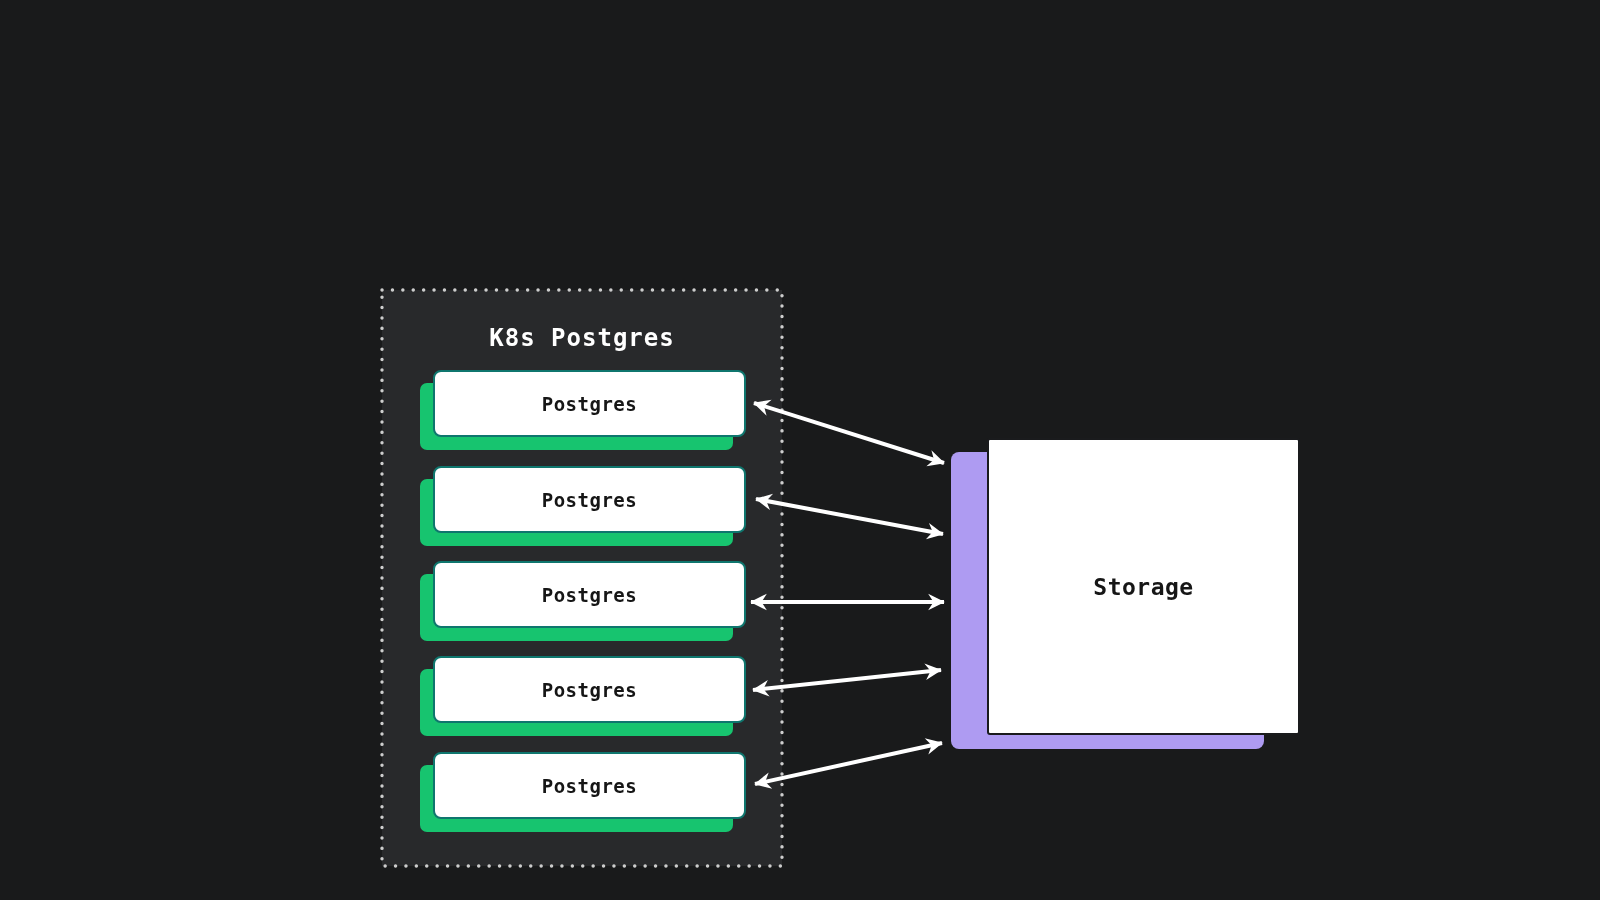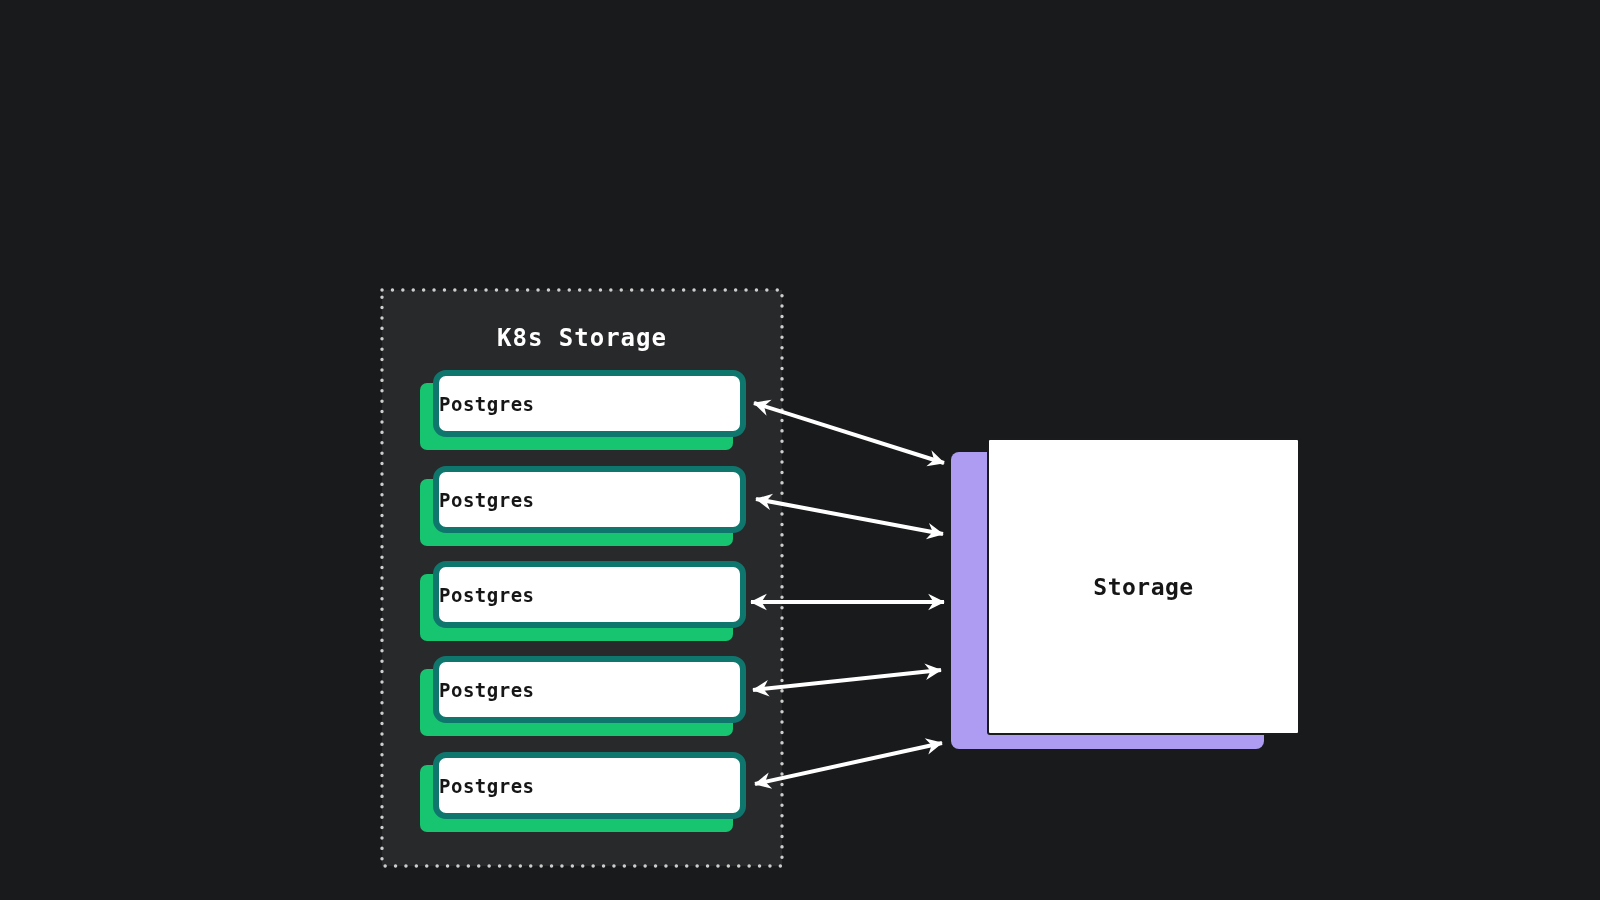--- a/index.html
+++ b/index.html
@@ -53,25 +53,26 @@
     background: #17c46f;
     border-radius: 7px;
   }
   .node-box {
     position: absolute;
     left: 0;
     top: 0;
     width: 100%;
     height: 100%;
     background: #ffffff;
-    border: 6px solid #0f766e;
-    border-radius: 13px;
+    border: 2px solid #0f766e;
+    border-radius: 8px;
     box-sizing: border-box;
     display: flex;
     align-items: center;
+    justify-content: center;
     color: #161616;
     font-size: 19px;
     font-weight: 600;
     letter-spacing: 0.5px;
   }
   .node-1 { top: 370px; }
   .node-2 { top: 466px; }
   .node-3 { top: 561px; }
   .node-4 { top: 656px; }
   .node-5 { top: 752px; }
@@ -119,21 +120,21 @@
     height: 900px;
     pointer-events: none;
   }
 </style>
 </head>
 <body>
 
 <div class="stage">
 
   <div class="cluster"></div>
-  <div class="cluster-title">K8s Storage</div>
+  <div class="cluster-title">K8s Postgres</div>
 
   <div class="node node-1">
     <div class="node-shadow"></div>
     <div class="node-box">
       <span>Postgres</span>
     </div>
   </div>
 
   <div class="node node-2">
     <div class="node-shadow"></div>

